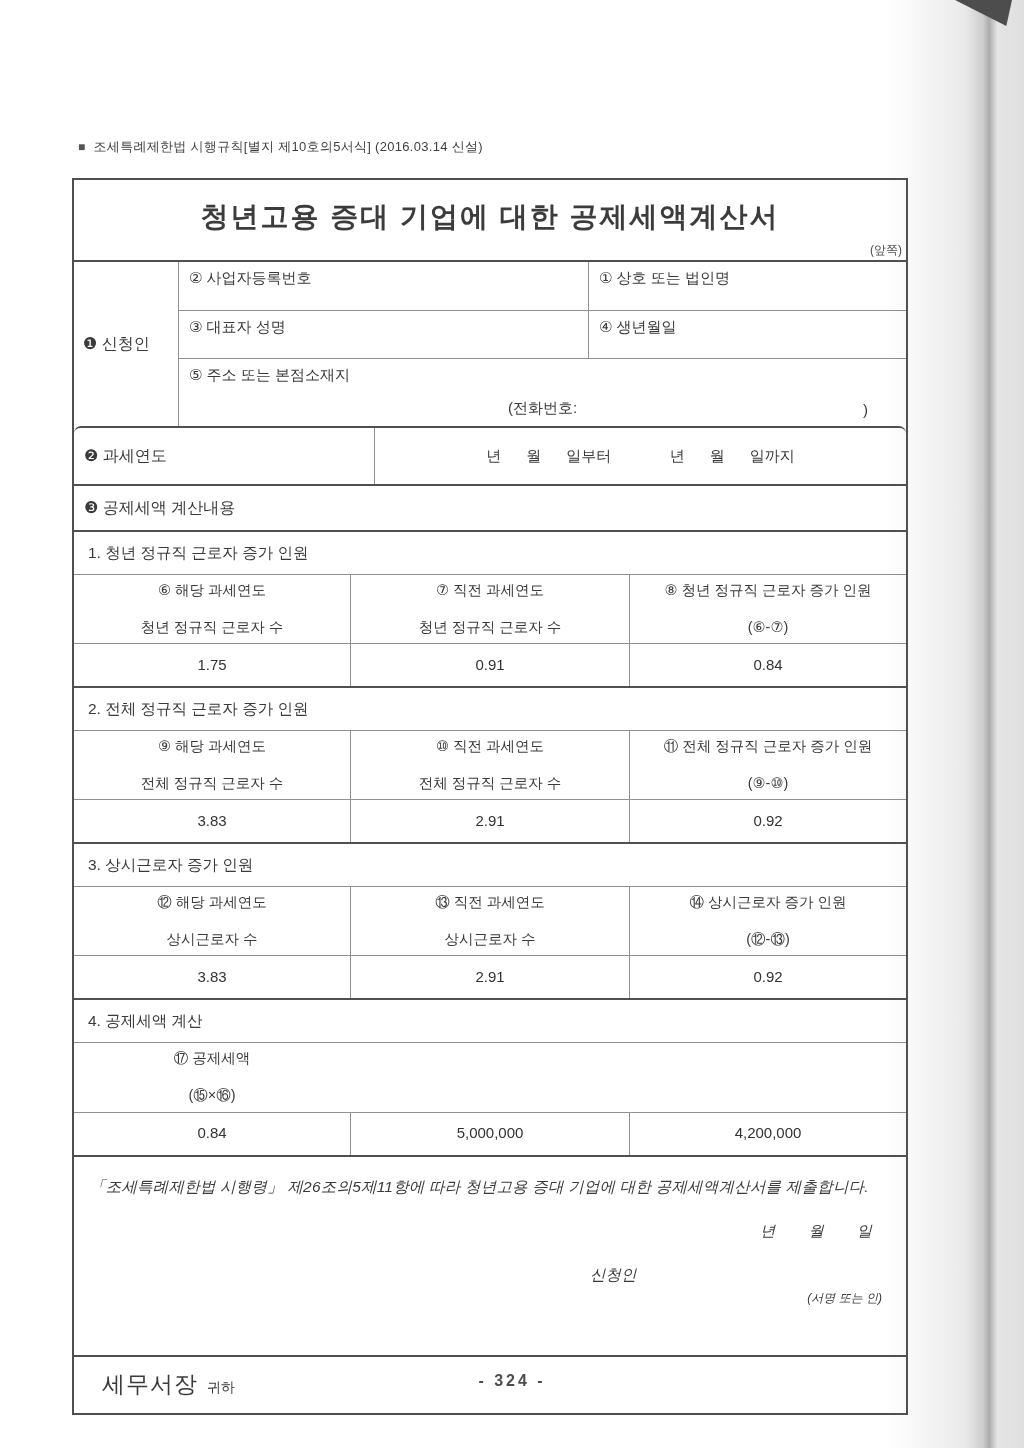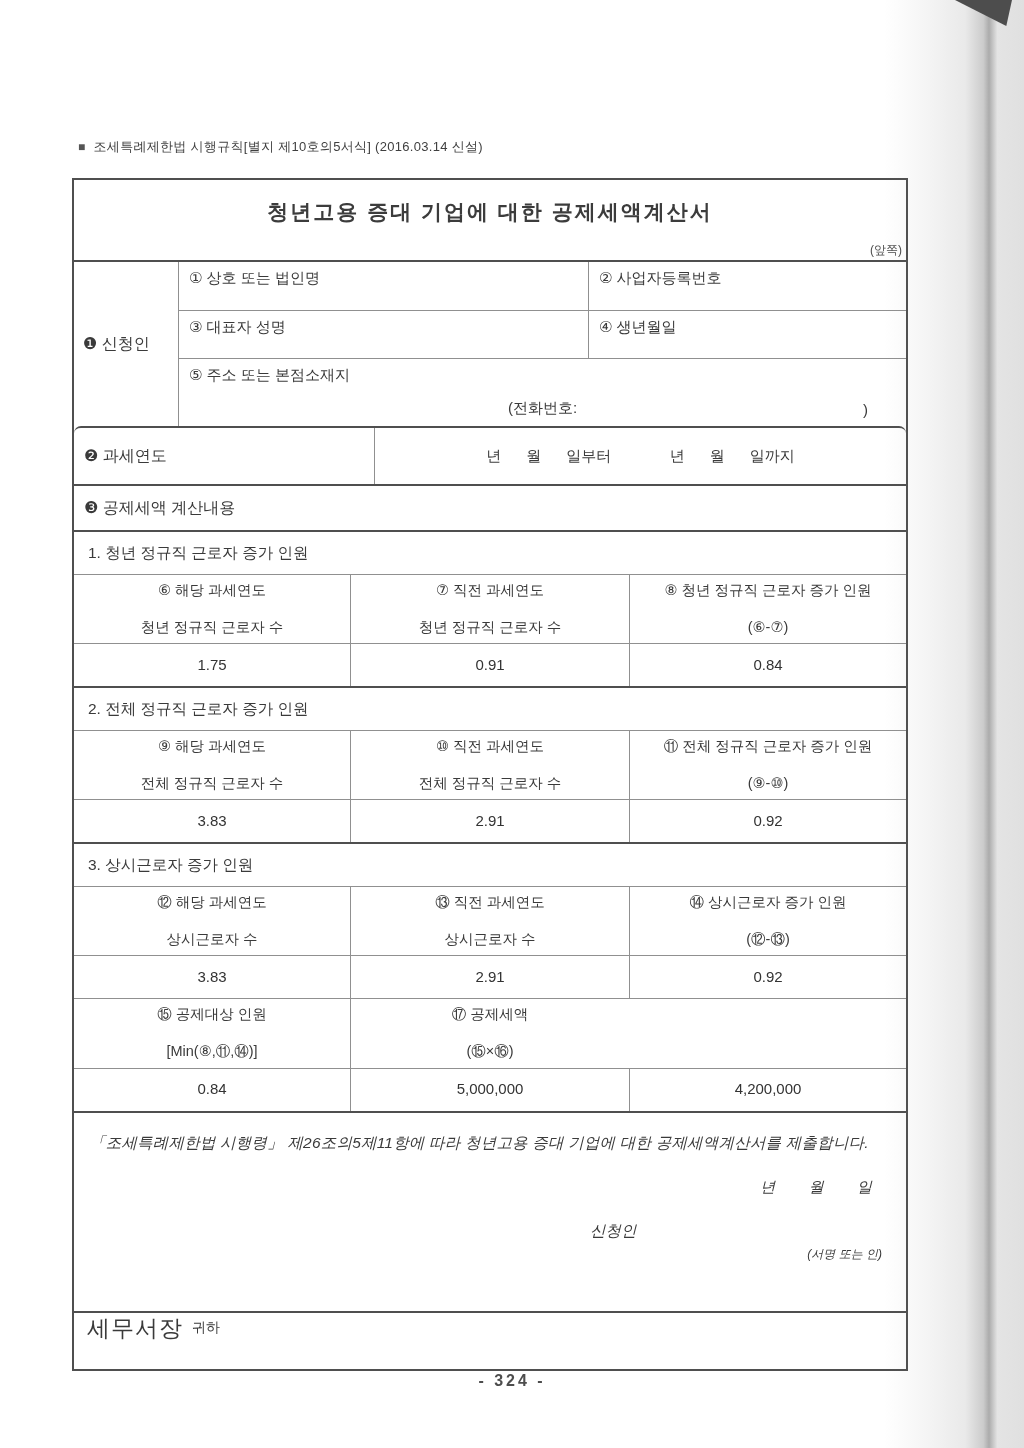--- a/index.html
+++ b/index.html
@@ -26,21 +26,21 @@
     clip-path:polygon(0 0,100% 0,90% 100%);}
 
   
   .reg-header{position:absolute;left:78px;top:138px;font-size:13px;letter-spacing:.3px;display:flex;gap:8px;align-items:center;color:#3f3f3f;}
   .reg-header .bullet{font-size:12px;color:#555;}
 
   
   .form{position:absolute;left:72px;top:178px;width:836px;border:2px solid var(--line-dark);background:transparent;}
 
   .title-block{position:relative;height:80px;}
-  .form-title{margin:0;text-align:center;padding-top:18px;font-size:21px;font-weight:bold;letter-spacing:2px;color:#3c3c3c;}
+  .form-title{margin:0;text-align:center;padding-top:18px;font-size:28px;font-weight:bold;letter-spacing:2px;color:#3c3c3c;}
   .side-label{position:absolute;right:4px;bottom:1px;font-size:12px;color:#4c4c4c;}
 
   
   .applicant{display:grid;grid-template-columns:104px 410px 1fr;grid-template-rows:48px 48px 68px;border-top:2px solid var(--line-dark);}
   .app-label{grid-row:1/4;display:flex;align-items:center;padding-left:9px;font-size:16px;}
   .app-cell{border-left:1px solid var(--line);padding:7px 0 0 10px;font-size:15px;}
   .app-cell.rt{border-top:1px solid var(--line);}
   .app-cell.wide{grid-column:2/4;position:relative;}
   .phone-row{position:absolute;left:0;right:0;bottom:8px;text-align:center;font-size:15px;}
   .phone-close{position:absolute;right:38px;bottom:0;}
@@ -63,21 +63,21 @@
   .tbl.vals .cell{min-height:42px;font-size:15px;color:#333;}
 
   
   .decl{border-top:2px solid var(--line-dark);height:200px;padding:16px 16px 0 16px;overflow:hidden;font-style:italic;}
   .decl-text{font-size:15.5px;line-height:1.8;letter-spacing:.2px;}
   .date-line{text-align:right;padding-right:18px;margin-top:22px;font-size:15px;white-space:pre;}
   .sig-line{margin-top:24px;padding-left:500px;font-size:15.5px;}
   .sig-note{text-align:right;padding-right:8px;margin-top:4px;font-size:12px;}
 
   
-  .recipient{border-top:2px solid var(--line-dark);height:58px;display:flex;padding-left:13px;}
+  .recipient{border-top:2px solid var(--line-dark);height:58px;display:flex;align-items:center;padding-left:28px;}
   .recip-name{font-size:23px;letter-spacing:1px;}
   .recip-hon{font-size:14px;margin-left:9px;margin-top:6px;}
 
   .page-number{position:absolute;left:0;right:0;top:1372px;text-align:center;font-size:16px;font-weight:bold;letter-spacing:3px;color:#4d4d4d;white-space:pre;}
 </style>
 </head>
 <body>
 
 <div class="page">
 
@@ -88,22 +88,22 @@
 
   <div class="form">
 
     <div class="title-block">
       <h1 class="form-title">청년고용 증대 기업에 대한 공제세액계산서</h1>
       <span class="side-label">(앞쪽)</span>
     </div>
 
     <div class="applicant">
       <div class="app-label">❶ 신청인</div>
+      <div class="app-cell">② 사업자등록번호</div>
       <div class="app-cell">① 상호 또는 법인명</div>
-      <div class="app-cell">② 사업자등록번호</div>
       <div class="app-cell rt">③ 대표자 성명</div>
       <div class="app-cell rt">④ 생년월일</div>
       <div class="app-cell rt wide">
         <span>⑤ 주소 또는 본점소재지</span>
         <div class="phone-row">
           <span>(전화번호:</span>
           <span class="phone-close">)</span>
         </div>
       </div>
     </div>
@@ -171,25 +171,22 @@
         <span>⑭ 상시근로자 증가 인원</span>
         <span>(⑫-⑬)</span>
       </div>
     </div>
     <div class="tbl vals">
       <div class="cell">3.83</div>
       <div class="cell">2.91</div>
       <div class="cell">0.92</div>
     </div>
 
+    <div class="sec-title">4. 공제세액 계산</div>
     <div class="tbl head tall">
-      <div class="cell">
-        <span>⑮ 공제대상 인원</span>
-        <span>[Min(⑧,⑪,⑭)]</span>
-      </div>
       <div class="cell">
         <span>⑰ 공제세액</span>
         <span>(⑮×⑯)</span>
       </div>
     </div>
     <div class="tbl vals">
       <div class="cell">0.84</div>
       <div class="cell">5,000,000</div>
       <div class="cell">4,200,000</div>
     </div>

